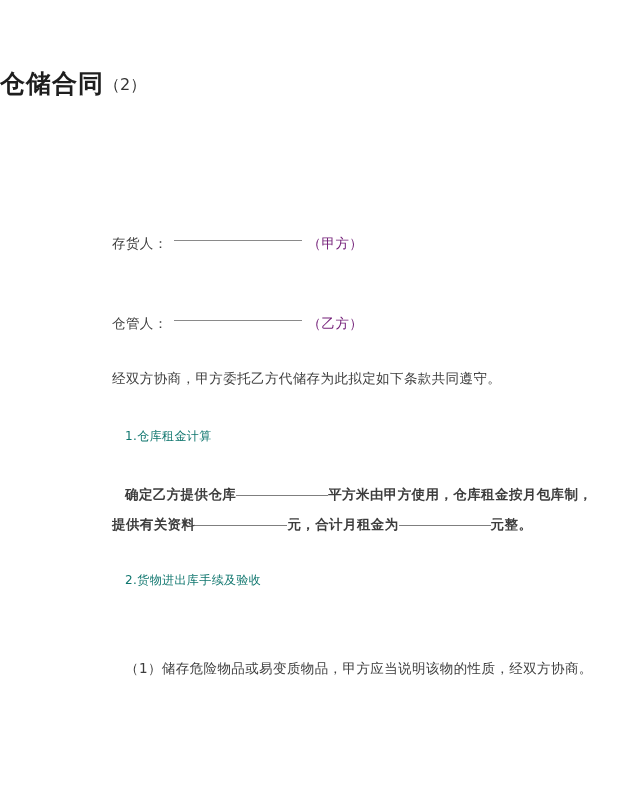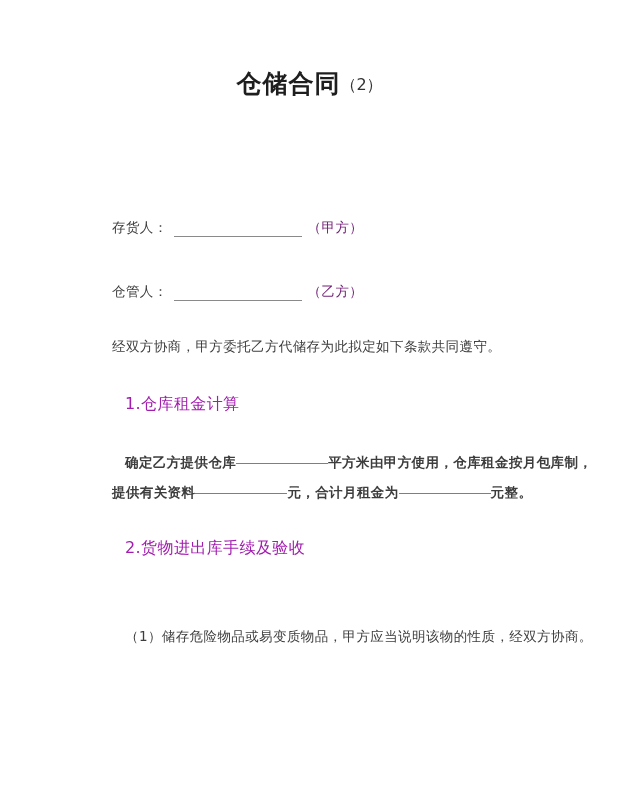--- a/index.html
+++ b/index.html
@@ -23,21 +23,21 @@
     background: #ffffff;
     box-sizing: border-box;
   }
 
   
   .doc-title {
     position: absolute;
     left: 0;
     top: 68px;
     width: 619px;
-    text-align: center;
+    text-align: left;
     font-size: 25px;
     font-weight: bold;
     letter-spacing: 1px;
     color: #1e1e1e;
     line-height: 1.25;
     white-space: nowrap;
   }
   .doc-title .title-main {
     font-size: 25px;
     font-weight: bold;
@@ -70,25 +70,26 @@
   
   .gap-sign   { height: 38px; }
   .gap-mid    { height: 27px; }
   .gap-sec    { height: 30px; }
   .gap-sec2   { height: 28px; }
   .gap-item   { height: 30px; }
 
   
   .sign-row {
     display: flex;
-    align-items: flex-end;
+    align-items: center;
     font-size: 13.5px;
     line-height: 26px;
     letter-spacing: 0.4px;
     white-space: nowrap;
+    margin-top: 16px;
   }
   .sign-label { color: #3d3d3d; }
   .blank-line {
     display: inline-block;
     border-bottom: 1.3px solid #8a8a8a;
     margin: 0 6px 0 6px;
     position: relative;
     top: -3px;
   }
   .blank-sign { width: 128px; }
@@ -99,24 +100,24 @@
     display: inline-block;
     border-bottom: 1.2px solid #7f7f7f;
     position: relative;
     top: -3px;
   }
   .blank-area  { width: 92px; }
   .blank-price { width: 92px; }
   .blank-total { width: 92px; }
 
   .section-head {
-    font-size: 16px;
+    font-size: 12px;
     line-height: 26px;
     letter-spacing: 0.4px;
-    color: #a21caf;
+    color: #0f766e;
     white-space: nowrap;
   }
 
   .indent { padding-left: 13px; }
 
   .rent-line { white-space: nowrap; font-weight: bold; }
 </style>
 </head>
 <body>
 

